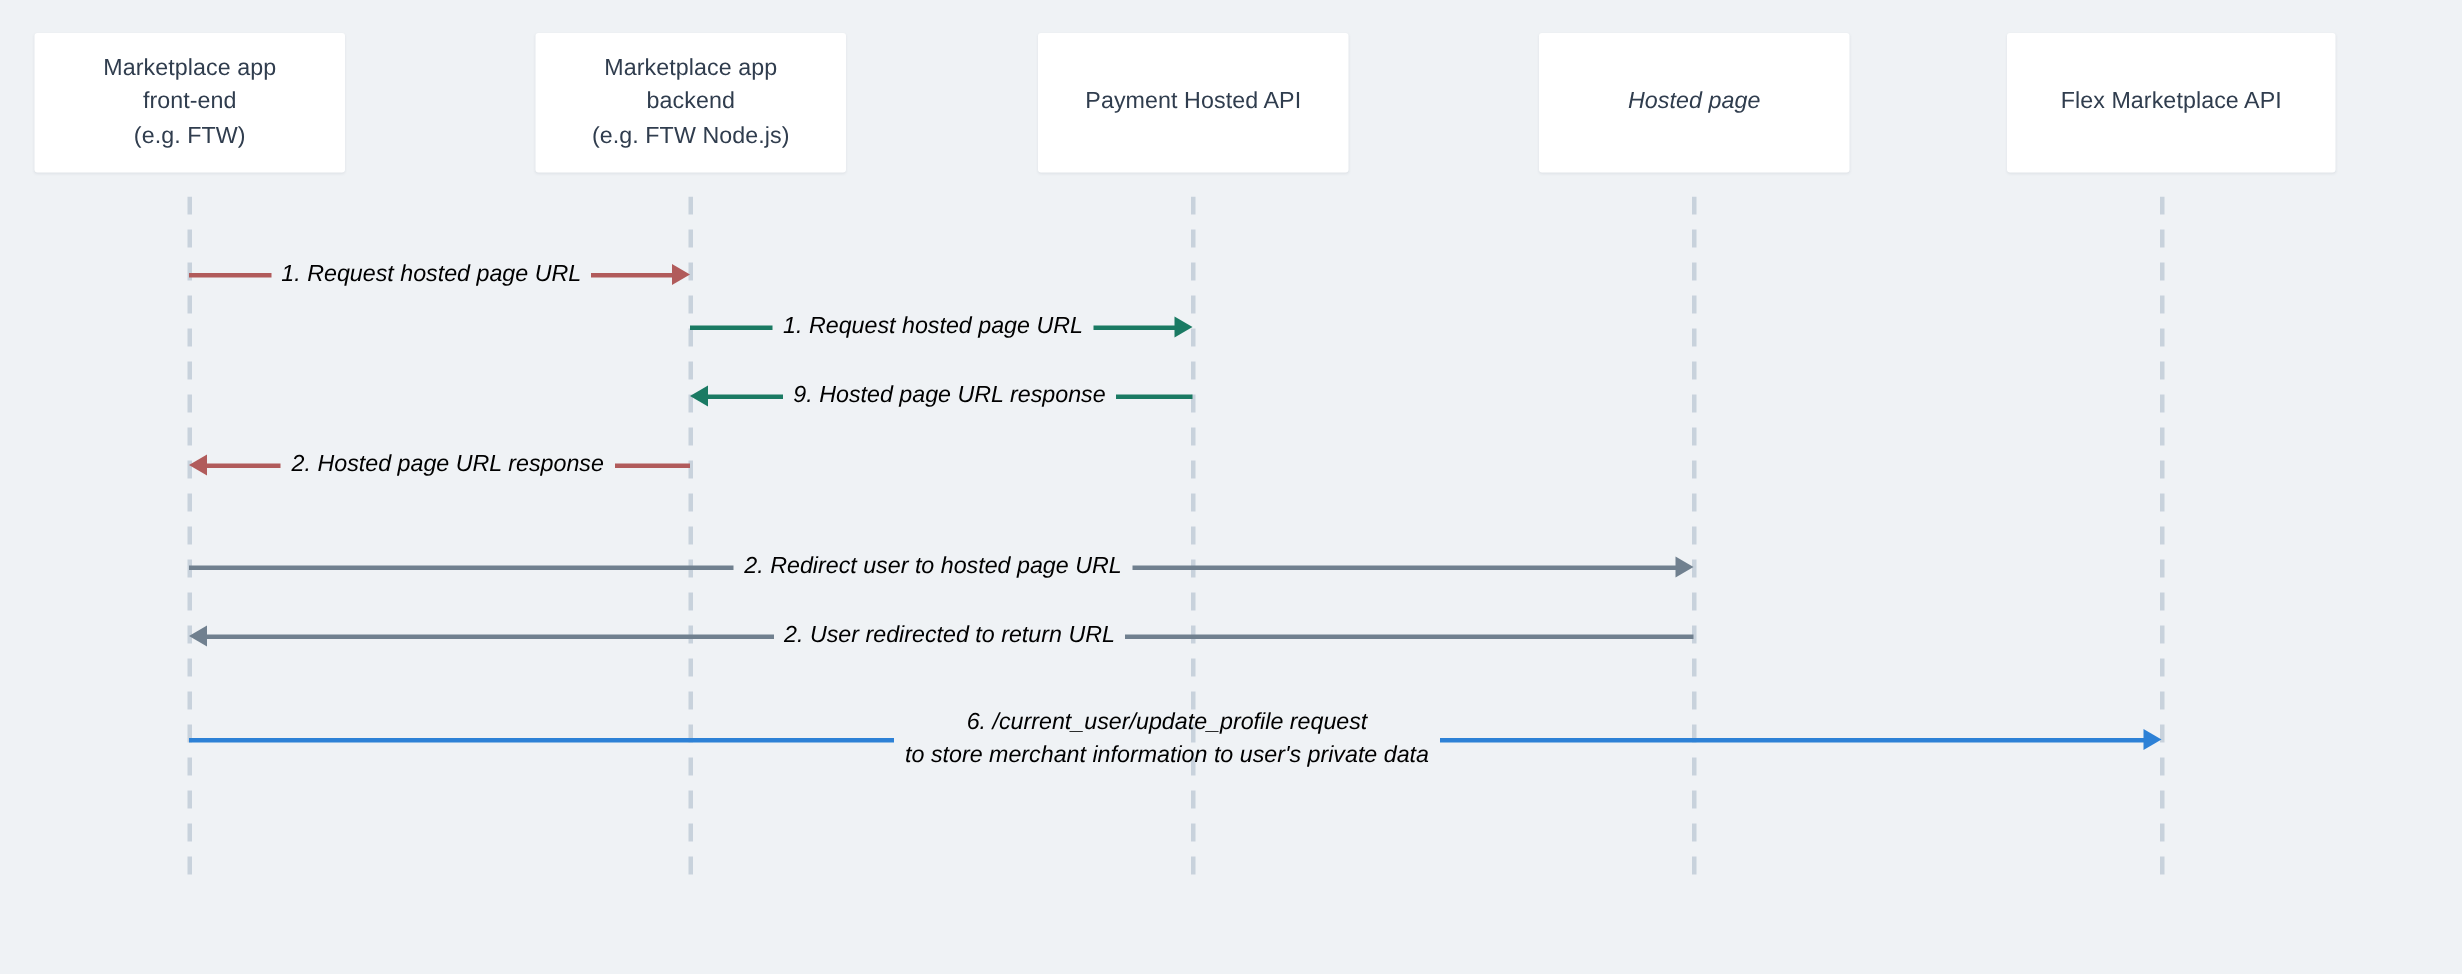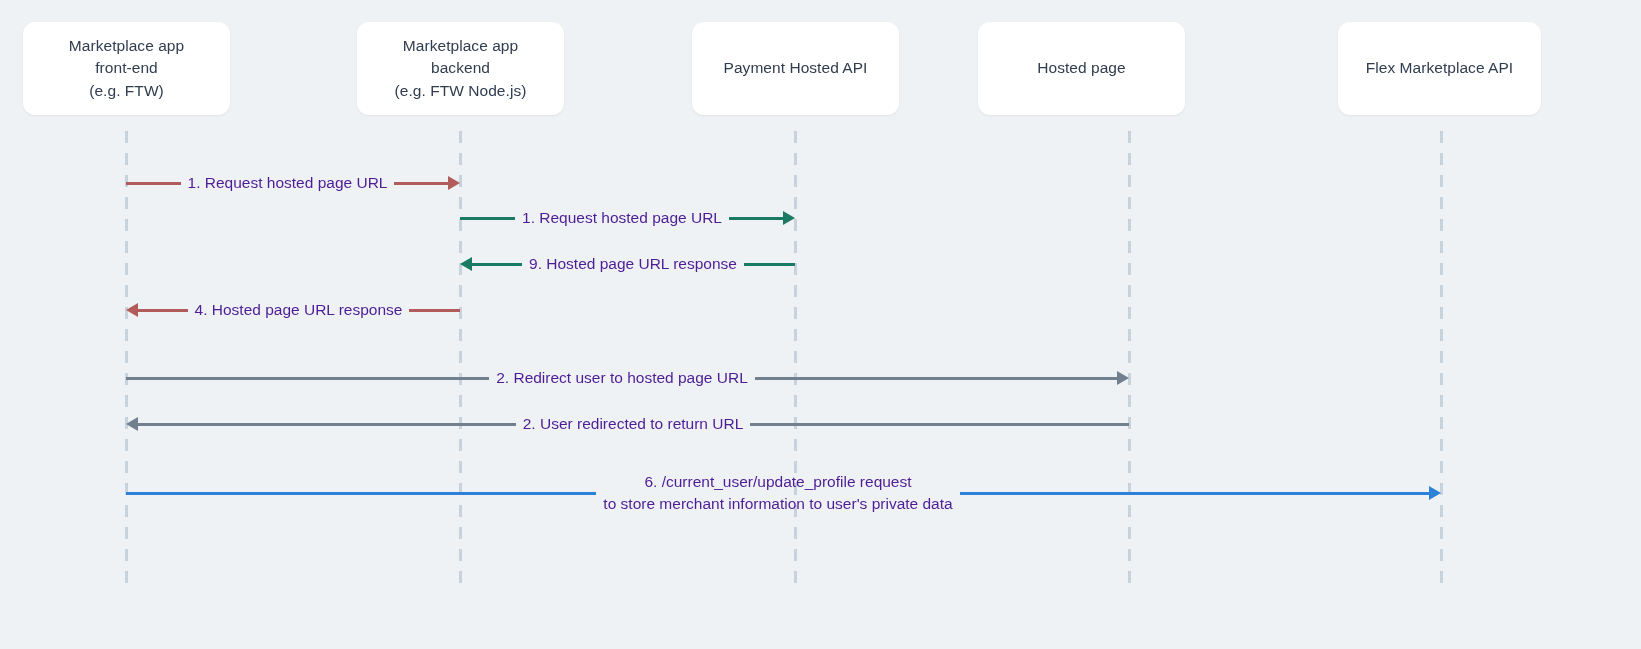--- a/index.html
+++ b/index.html
@@ -19,21 +19,21 @@
     width: 1641px;
     height: 649px;
   }
 
   
   .participant {
     position: absolute;
     top: 22px;
     height: 93px;
     background: #ffffff;
-    border-radius: 12px;
+    border-radius: 2px;
     box-shadow: 0 1px 2px rgba(40,55,75,0.08);
     display: flex;
     align-items: center;
     justify-content: center;
     text-align: center;
     box-sizing: border-box;
     padding: 4px 8px;
   }
   .participant .plabel {
     font-size: 15.5px;
@@ -70,25 +70,26 @@
   .msg-line {
     height: 3px;
     flex: 1 1 auto;
     min-width: 4px;
   }
   .msg-text {
     flex: 0 0 auto;
     padding: 0 7px;
     font-size: 15.5px;
     line-height: 1.42;
-    color: #4c1d95;
+    color: #000000;
     white-space: pre-line;
     text-align: center;
     position: relative;
     background: transparent;
+    font-style: italic;
   }
   .msg-head {
     flex: 0 0 auto;
     width: 0;
     height: 0;
     border-top: 7px solid transparent;
     border-bottom: 7px solid transparent;
   }
   .msg-head.right {
     border-left-width: 12px;
@@ -112,24 +113,24 @@
 (e.g. FTW)</div>
       </div>
       <div class="participant" style="left: 357px; width: 207px;">
         <div class="plabel">Marketplace app
 backend
 (e.g. FTW Node.js)</div>
       </div>
       <div class="participant" style="left: 692px; width: 207px;">
         <div class="plabel">Payment Hosted API</div>
       </div>
-      <div class="participant" style="left: 978px; width: 207px;">
+      <div class="participant" style="left: 1026px; width: 207px; font-style: italic;">
         <div class="plabel">Hosted page</div>
       </div>
-      <div class="participant" style="left: 1338px; width: 203px; justify-content: center;">
+      <div class="participant" style="left: 1338px; width: 219px; justify-content: center;">
         <div class="plabel">Flex Marketplace API</div>
       </div>
     </div>
   <div id="lifelines-layer">
       <div class="lifeline" style="left: 125px; background: linear-gradient(rgb(200, 210, 220) 0px, rgb(200, 210, 220) 12px, rgba(0, 0, 0, 0) 12px, rgba(0, 0, 0, 0) 22px) 0% 0% / 3px 22px repeat-y;"></div>
       <div class="lifeline" style="left: 459px; background: linear-gradient(rgb(200, 210, 220) 0px, rgb(200, 210, 220) 12px, rgba(0, 0, 0, 0) 12px, rgba(0, 0, 0, 0) 22px) 0% 0% / 3px 22px repeat-y;"></div>
       <div class="lifeline" style="left: 794px; background: linear-gradient(rgb(200, 210, 220) 0px, rgb(200, 210, 220) 12px, rgba(0, 0, 0, 0) 12px, rgba(0, 0, 0, 0) 22px) 0% 0% / 3px 22px repeat-y;"></div>
       <div class="lifeline" style="left: 1128px; background: linear-gradient(rgb(200, 210, 220) 0px, rgb(200, 210, 220) 12px, rgba(0, 0, 0, 0) 12px, rgba(0, 0, 0, 0) 22px) 0% 0% / 3px 22px repeat-y;"></div>
       <div class="lifeline" style="left: 1440px; background: linear-gradient(rgb(200, 210, 220) 0px, rgb(200, 210, 220) 12px, rgba(0, 0, 0, 0) 12px, rgba(0, 0, 0, 0) 22px) 0% 0% / 3px 22px repeat-y;"></div>
     </div>
@@ -148,21 +149,21 @@
       </div>
       <div class="message" style="left: 460px; width: 335px; top: 264px;">
         <div class="msg-head left" style="border-right-color: rgb(26, 122, 99);"></div>
         <div class="msg-line" style="background: rgb(26, 122, 99);"></div>
         <div class="msg-text">9. Hosted page URL response</div>
         <div class="msg-line" style="background: rgb(26, 122, 99);"></div>
       </div>
       <div class="message" style="left: 126px; width: 334px; top: 310px;">
         <div class="msg-head left" style="border-right-color: rgb(177, 91, 91);"></div>
         <div class="msg-line" style="background: rgb(177, 91, 91);"></div>
-        <div class="msg-text">4. Hosted page URL response</div>
+        <div class="msg-text">2. Hosted page URL response</div>
         <div class="msg-line" style="background: rgb(177, 91, 91);"></div>
       </div>
       <div class="message" style="left: 126px; width: 1003px; top: 378px;">
         <div class="msg-line" style="background: rgb(112, 128, 143);"></div>
         <div class="msg-text">2. Redirect user to hosted page URL</div>
         <div class="msg-line" style="background: rgb(112, 128, 143);"></div>
         <div class="msg-head right" style="border-left-color: rgb(112, 128, 143);"></div>
       </div>
       <div class="message" style="left: 126px; width: 1003px; top: 424px;">
         <div class="msg-head left" style="border-right-color: rgb(112, 128, 143);"></div>

